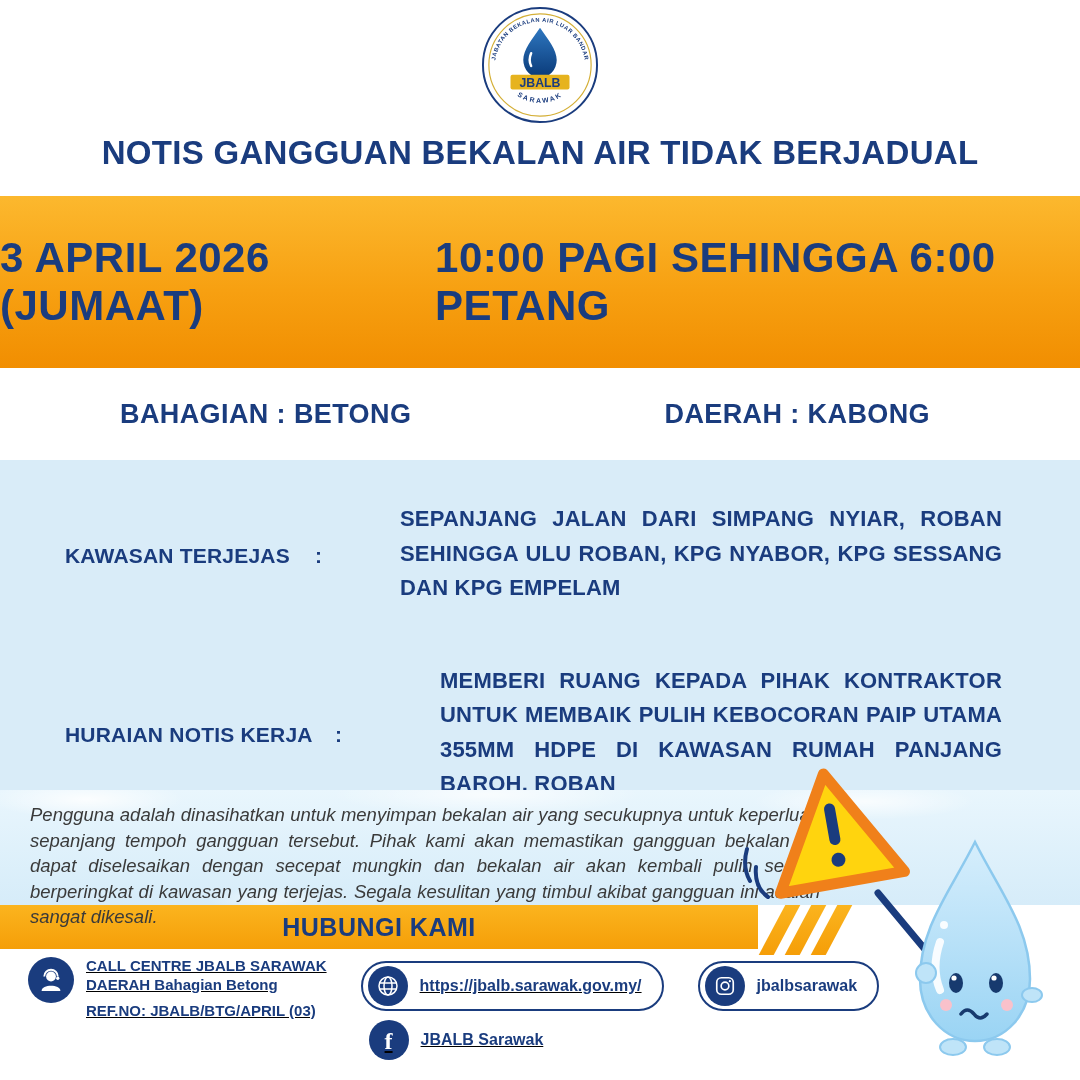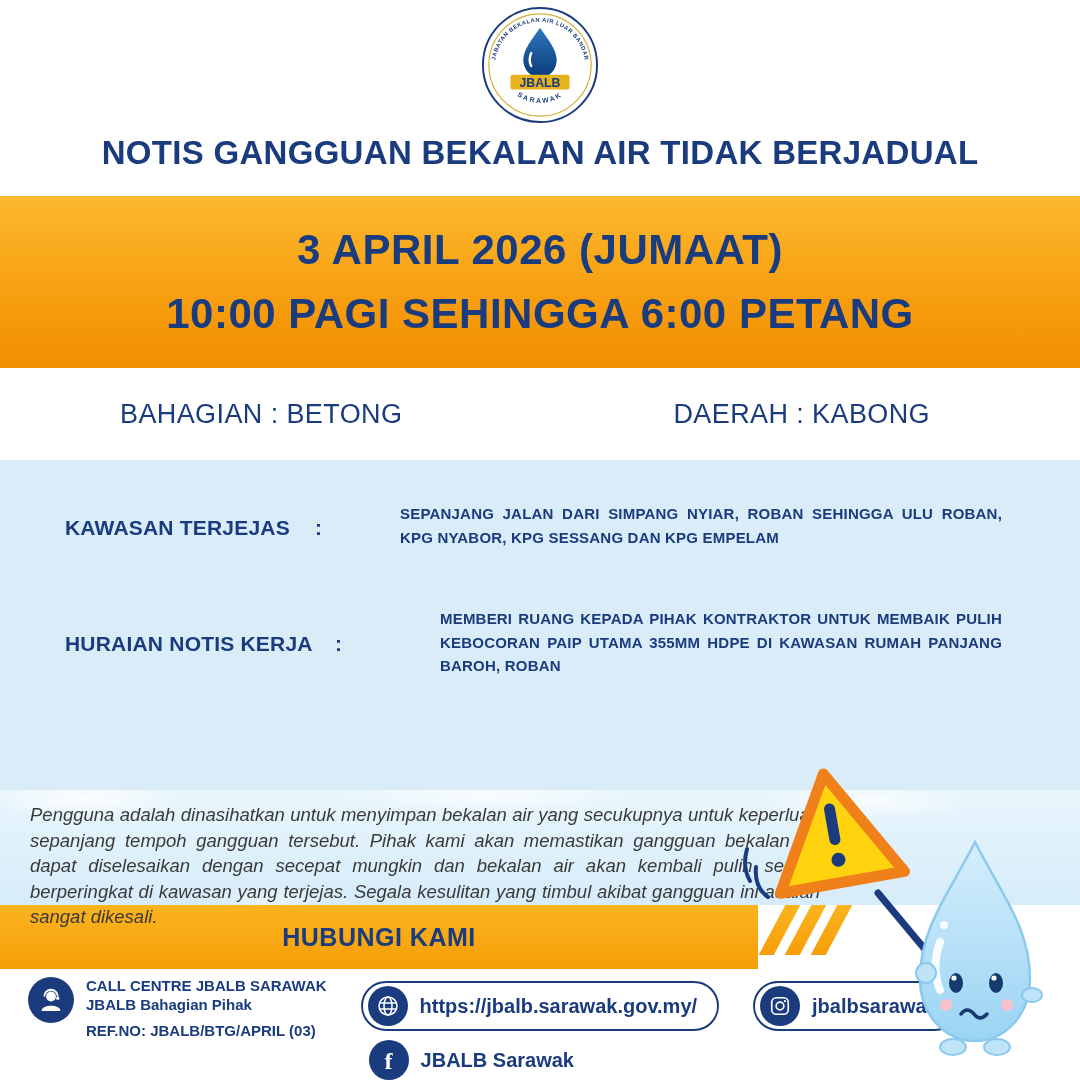--- a/index.html
+++ b/index.html
@@ -10,79 +10,79 @@
   
   .top{height:196px;text-align:center;padding-top:6px;box-sizing:border-box;}
   .logo{display:block;margin:0 auto 2px auto;}
   .poster-title{
     margin:10px 0 0 0;font-size:33px;font-weight:bold;color:#1A3C7E;
     letter-spacing:.3px;white-space:nowrap;
   }
   
   .banner{
     height:172px;background:linear-gradient(180deg,#FCB82E 0%,#F7A011 55%,#F18E01 100%);
-    display:flex;flex-direction:column;align-items:center;justify-content:center;gap:16px;
+    display:flex;flex-direction:row;align-items:center;justify-content:center;gap:16px;
   }
   .banner .line{font-size:42px;font-weight:bold;color:#1A3C7E;letter-spacing:.5px;}
   
   .loc-row{
     height:92px;display:flex;align-items:center;
     padding:0 150px 0 120px;box-sizing:border-box;justify-content:space-between;
   }
-  .loc{font-size:27px;font-weight:normal;color:#1A3C7E;letter-spacing:.4px;}
+  .loc{font-size:27px;font-weight:bold;color:#1A3C7E;letter-spacing:.4px;}
   
   .panel{height:330px;background:#D9ECF8;box-sizing:border-box;padding:42px 78px 0 65px;}
   .detail-row{display:flex;align-items:center;}
   .detail-row + .detail-row{margin-top:58px;gap:20px;}
   .dlabel{width:250px;flex:0 0 250px;font-size:21px;font-weight:bold;color:#1A3C7E;padding-top:4px;letter-spacing:.2px;}
   .dcolon{width:85px;flex:0 0 85px;font-size:21px;font-weight:bold;color:#1A3C7E;padding-top:4px;}
-  .dvalue{flex:1;font-size:15px;font-weight:bold;color:#1A3C7E;line-height:1.57;text-align:justify;letter-spacing:.2px;}
+  .dvalue{flex:1;font-size:22px;font-weight:bold;color:#1A3C7E;line-height:1.57;text-align:justify;letter-spacing:.2px;}
   
   .splash{
     position:relative;height:115px;box-sizing:border-box;padding:12px 0 0 30px;
     background:linear-gradient(180deg,#E9F6FD 0%,#D6ECF9 100%);
   }
   .splash::before{
     content:"";position:absolute;inset:0;
     background:
       radial-gradient(ellipse 140px 28px at 8% 8%,rgba(255,255,255,.85),rgba(255,255,255,0) 70%),
       radial-gradient(ellipse 220px 30px at 45% 4%,rgba(255,255,255,.7),rgba(255,255,255,0) 70%),
       radial-gradient(ellipse 160px 26px at 80% 10%,rgba(255,255,255,.75),rgba(255,255,255,0) 70%),
       radial-gradient(ellipse 90px 18px at 25% 95%,rgba(255,255,255,.5),rgba(255,255,255,0) 70%);
     pointer-events:none;
   }
   .advisory{
     position:relative;margin:0;width:790px;font-size:18.5px;font-style:italic;
     color:#3A3A3A;line-height:1.38;text-align:justify;
   }
   
-  .bar-row{height:64px;display:flex;align-items:stretch;}
+  .bar-row{height:44px;display:flex;align-items:stretch;}
   .yellow-bar{
     flex:0 0 758px;background:linear-gradient(180deg,#FBB41E,#F59E08);
     display:flex;align-items:center;justify-content:center;
   }
   .yellow-bar span{font-size:25px;font-weight:bold;color:#1A3C7E;letter-spacing:.5px;}
   .stripes{display:flex;margin-left:14px;}
   .stripes i{display:block;width:15px;height:50px;background:linear-gradient(180deg,#FBB41E,#F59E08);transform:skewX(-28deg);margin-right:11px;}
   
-  .footer{height:108px;box-sizing:border-box;padding:8px 0 0 28px;display:flex;gap:34px;}
+  .footer{height:108px;box-sizing:border-box;padding:8px 0 0 28px;display:flex;gap:34px;text-decoration:underline;}
   .navy-circle{
     width:46px;height:46px;border-radius:50%;background:#1A3C7E;flex:0 0 46px;
     display:flex;align-items:center;justify-content:center;
   }
   .navy-circle.small{width:40px;height:40px;flex:0 0 40px;}
   .fcol1{display:flex;gap:12px;}
   .call-lines div{font-size:15px;font-weight:bold;color:#1A3C7E;line-height:1.25;}
   .refno{font-size:15.5px;font-weight:bold;color:#141414;margin-top:7px;}
   .fcol2{display:flex;flex-direction:column;gap:9px;padding-top:4px;}
   .pill{
     display:inline-flex;align-items:center;gap:12px;border:2.5px solid #1A3C7E;
     border-radius:40px;padding:3px 20px 3px 5px;align-self:flex-start;
   }
-  .pill .txt,.fb-row .txt{font-size:20px;font-weight:bold;color:#1A3C7E;}
+  .pill .txt,.fb-row .txt{font-size:16px;font-weight:bold;color:#1A3C7E;}
   .fb-row{display:inline-flex;align-items:center;gap:12px;padding-left:8px;}
   .fcol3{padding-top:4px;}
   .fb-letter{color:#fff;font-weight:bold;font-size:24px;font-family:"Liberation Serif",serif;line-height:1;margin-top:2px;}
   
   .mascot{position:absolute;left:740px;top:745px;pointer-events:none;}
 </style>
 </head>
 <body>
 
 <div class="page">
@@ -156,21 +156,21 @@
       <div class="navy-circle">
         <svg width="28" height="28" viewBox="0 0 24 24">
           <circle cx="12" cy="9" r="4.2" fill="#fff"></circle>
           <path d="M4,21 c0,-5.5 16,-5.5 16,0 v0.5 h-16 Z" fill="#fff"></path>
           <path d="M6.2,9 a5.8,5.8 0 0 1 11.6,0" stroke="#fff" stroke-width="1.6" fill="none"></path>
           <circle cx="17.8" cy="10.5" r="1.4" fill="#fff"></circle>
         </svg>
       </div>
       <div class="call-lines">
         <div>CALL CENTRE JBALB SARAWAK</div>
-        <div>JBALB Bahagian Pihak</div>
+        <div>DAERAH Bahagian Betong</div>
         <div class="refno">REF.NO: JBALB/BTG/APRIL (03)</div>
       </div>
     </div>
 
     <div class="fcol2">
       <div class="pill">
         <div class="navy-circle small">
           <svg width="24" height="24" viewBox="0 0 24 24" fill="none" stroke="#fff" stroke-width="1.5">
             <circle cx="12" cy="12" r="9"></circle>
             <ellipse cx="12" cy="12" rx="4" ry="9"></ellipse>

